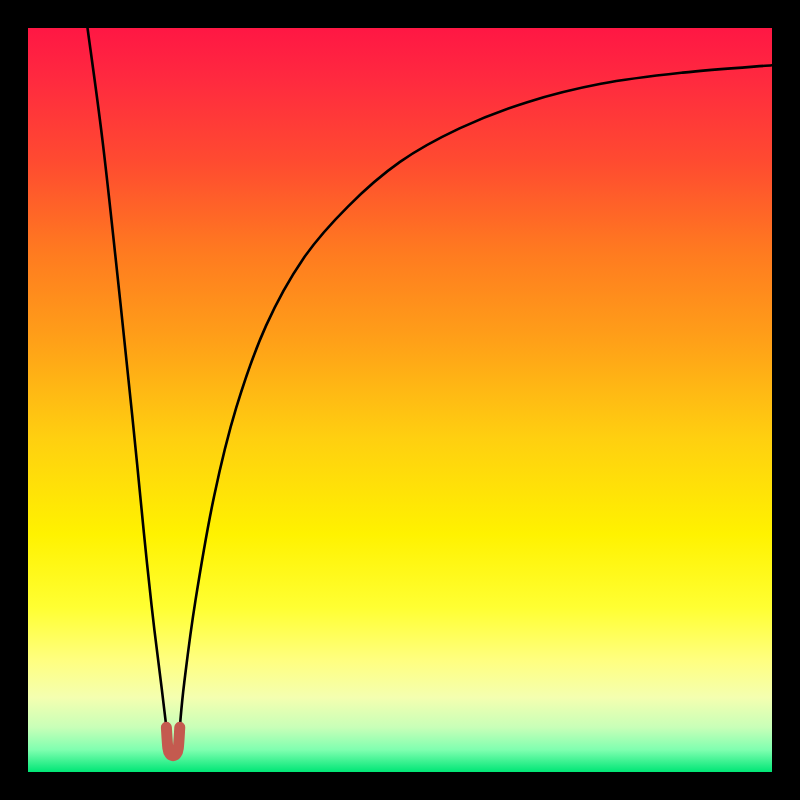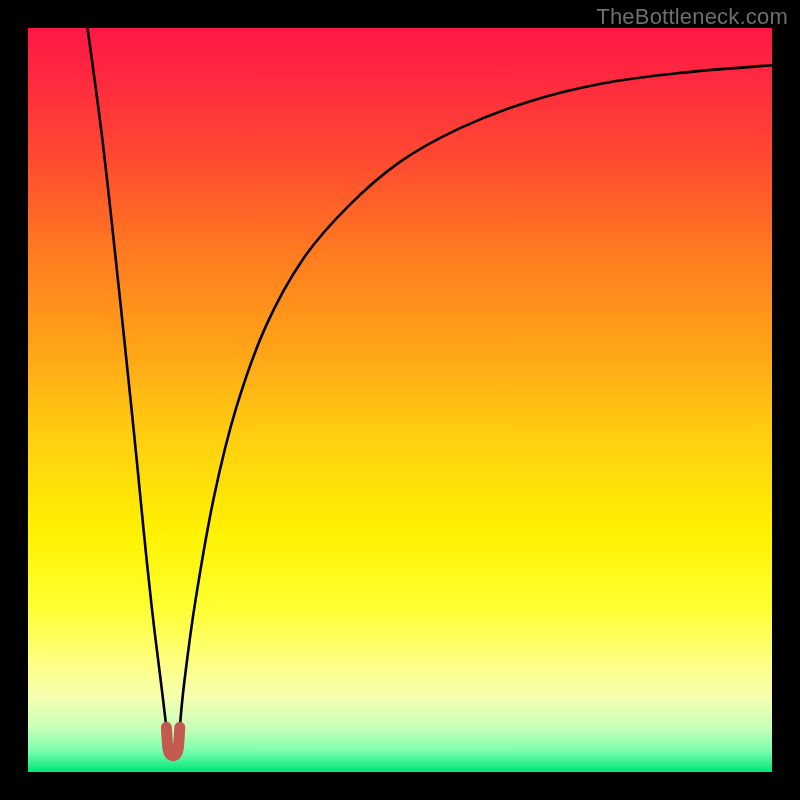--- a/index.html
+++ b/index.html
@@ -62,15 +62,14 @@
             <stop offset="100%" stop-color="#00e676"></stop>
           </linearGradient>
       </defs>
       <rect id="bg-rect" x="0" y="0" width="744" height="744" fill="url(#bg-grad)"></rect>
       <path id="left-arm" fill="none" stroke-linecap="round" stroke-linejoin="round" d="M 59.52 0 C 62.19840000000001 20.088000000000005, 69.04320000000001 67.40640000000002, 74.4 111.60000000000002 C 79.7568 155.79360000000003, 83.9232 195.96959999999999, 89.28 245.51999999999998 C 94.63680000000001 295.07039999999995, 100.14240000000001 348.0432, 104.16000000000001 386.88 C 108.17760000000001 425.7168, 108.9216 434.496, 111.6 461.28 C 114.27839999999999 488.06399999999996, 116.36160000000001 510.23519999999996, 119.04 535.68 C 121.7184 561.1247999999999, 123.80160000000001 579.8736, 126.48 602.64 C 129.1584 625.4064, 131.77728 644.7504, 133.92 662.16 C 136.06271999999998 679.5695999999999, 137.58048000000002 692.664, 138.38400000000001 699.36" stroke="#000000" stroke-width="2.6"></path>
       <path id="right-arm" fill="none" stroke-linecap="round" stroke-linejoin="round" d="M 151.77599999999998 699.36 C 152.57951999999997 691.3248, 153.42767999999998 677.4864, 156.23999999999998 654.72 C 159.05231999999998 631.9536, 162.0432 606.36, 167.4 572.88 C 172.7568 539.4, 178.6344 503.53920000000005, 186 468.72 C 193.3656 433.9008, 198.9456 410.2416, 208.32000000000002 379.44 C 217.69440000000003 348.6384, 226.02720000000002 324.384, 238.08 297.6 C 250.1328 270.81600000000003, 260.54879999999997 252.0672, 275.28 230.64 C 290.0112 209.21279999999996, 302.5104 195.96959999999993, 319.92 178.55999999999995 C 337.3296 161.15039999999996, 351.91200000000003 147.98160000000004, 372 133.92000000000007 C 392.08799999999997 119.85840000000009, 408.7536 111.15360000000007, 431.52 100.44000000000005 C 454.28639999999996 89.72640000000004, 473.03520000000003 82.4352, 498.48 74.39999999999998 C 523.9248 66.36479999999996, 544.7568 61.156799999999954, 572.88 55.799999999999955 C 601.0032 50.443199999999955, 623.9184 47.98799999999997, 654.72 44.639999999999986 C 685.5216 41.292, 727.9296 38.53920000000004, 744 37.200000000000045" stroke="#000000" stroke-width="2.6"></path>
       <path id="u-marker" fill="none" stroke-linecap="round" stroke-linejoin="round" d="M 138.38400000000001 699.36 C 138.65184000000002 703.10976, 139.2024 715.37088, 139.872 720.192 C 140.54160000000002 725.01312, 141.16656 724.8048, 142.104 726.144 C 143.04144000000002 727.4832, 144.00864 727.632, 145.08 727.632 C 146.15136 727.632, 147.11856 727.4832, 148.05599999999998 726.144 C 148.99343999999996 724.8048, 149.61839999999998 725.01312, 150.28799999999998 720.192 C 150.95759999999999 715.37088, 151.50815999999998 703.10976, 151.77599999999998 699.36" stroke="#c45a4f" stroke-width="11"></path>
     </svg>
   </div>
 
-  <div class="watermark">TheBottleneck.com</div>
 
 </div>
 
 </body></html>

